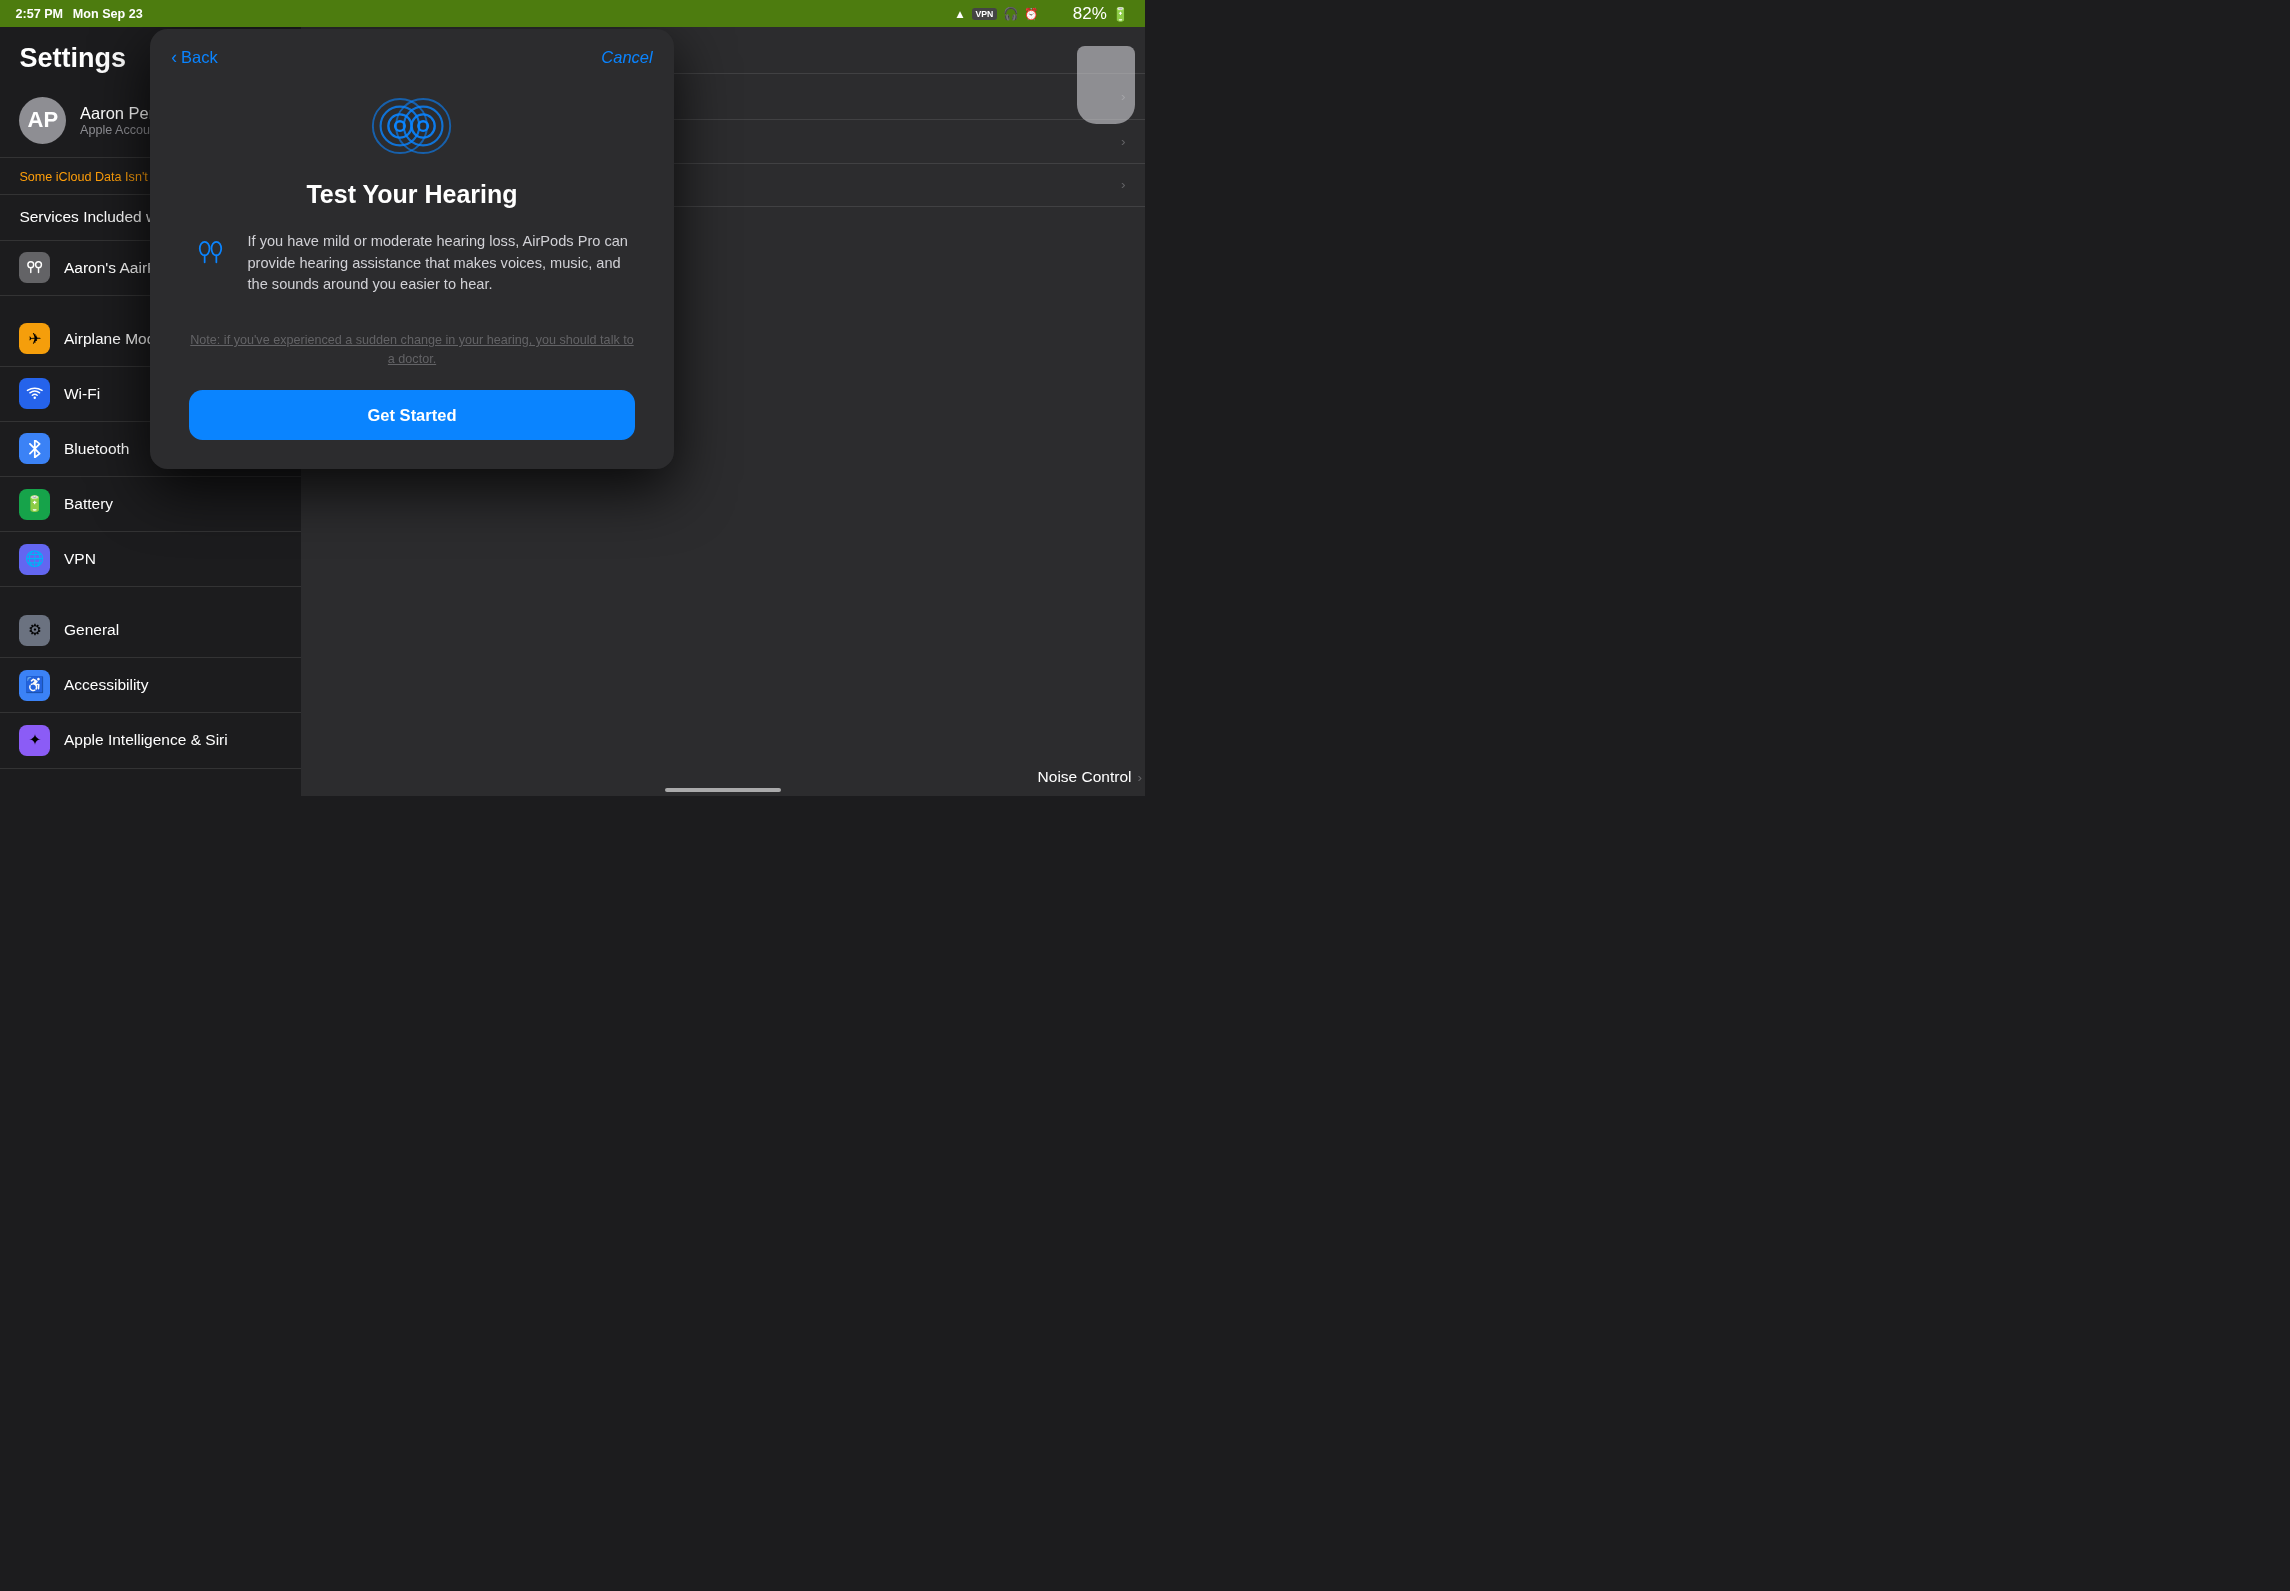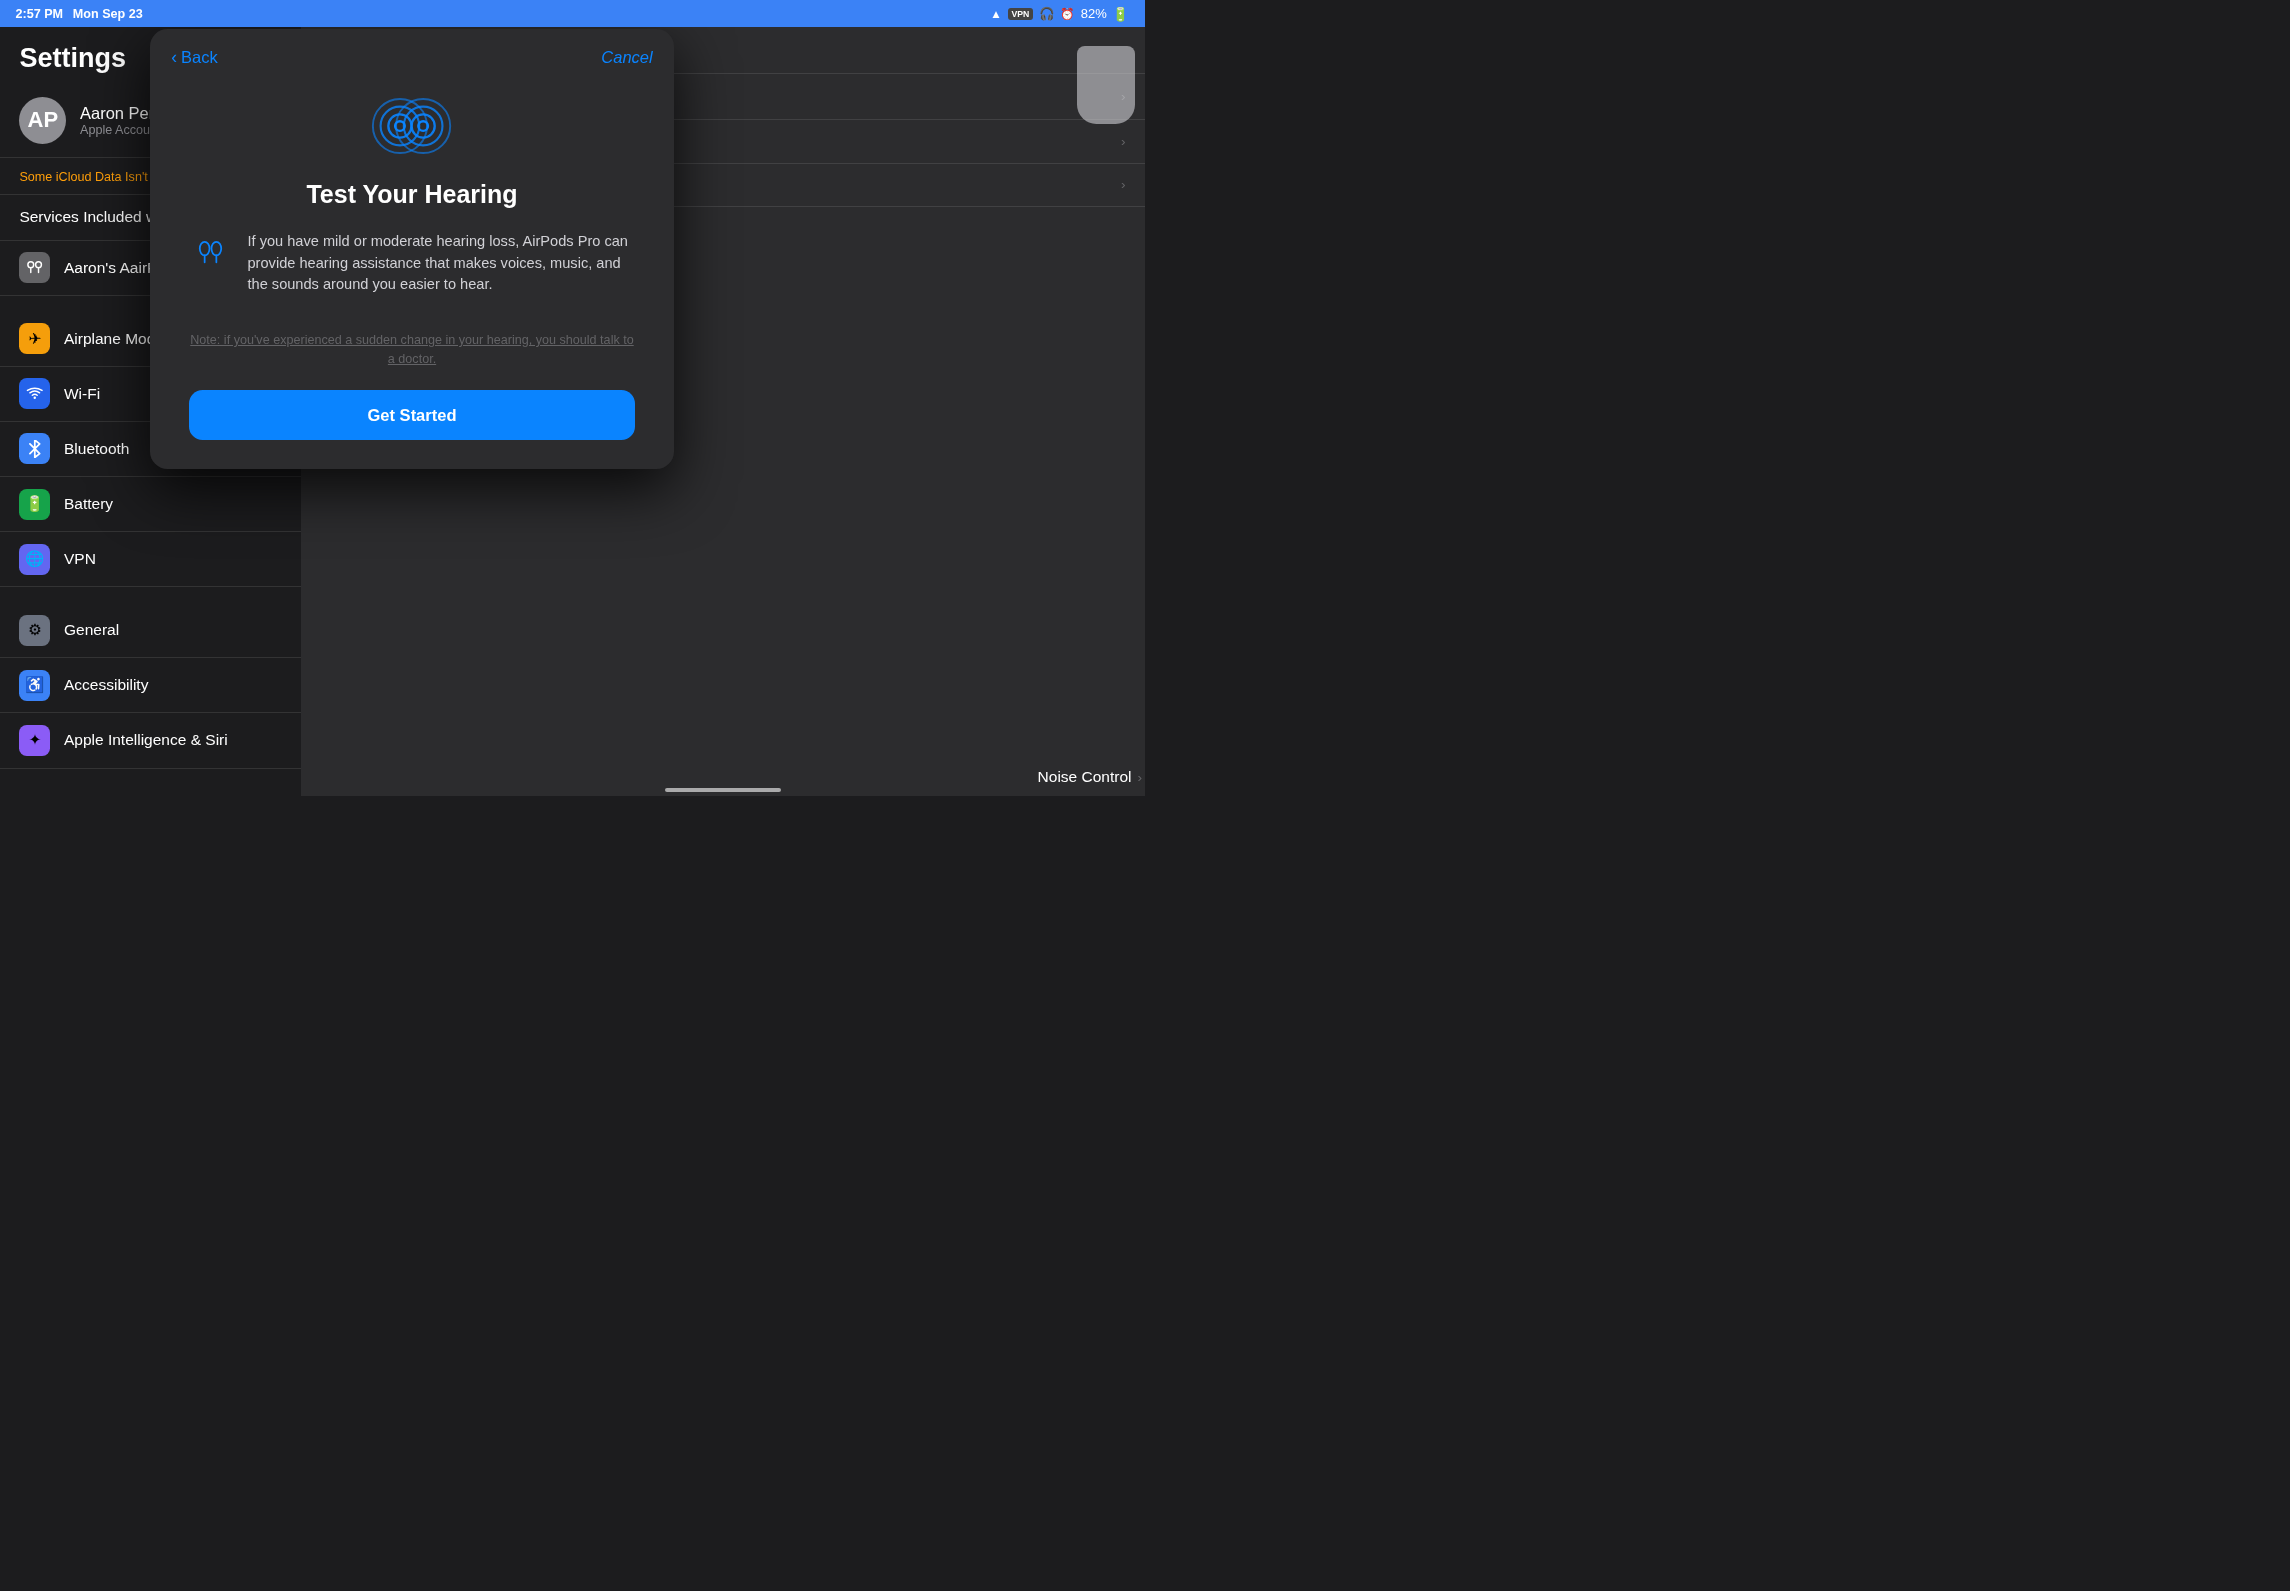--- a/index.html
+++ b/index.html
@@ -13,21 +13,21 @@
       position: relative;
     }
 
     
     .status-bar {
       position: absolute;
       top: 0;
       left: 0;
       right: 0;
       height: 27px;
-      background: #3b82f6;
+      background: #4d7c0f;
       display: flex;
       align-items: center;
       justify-content: space-between;
       padding: 0 15.5px;
       z-index: 100;
     }
     .status-time {
       font-size: 12.6px;
       font-weight: 600;
       color: white;
@@ -36,23 +36,24 @@
       font-size: 12.6px;
       font-weight: 600;
       color: white;
     }
     .status-icons {
       display: flex;
       align-items: center;
       gap: 5.8px;
     }
     .battery-text {
-      font-size: 13px;
+      font-size: 17px;
       color: white;
       font-weight: 500;
+      margin-left: 28px;
     }
 
     
     .bg-layout {
       position: absolute;
       top: 27px;
       left: 0;
       right: 0;
       bottom: 0;
       display: flex;

